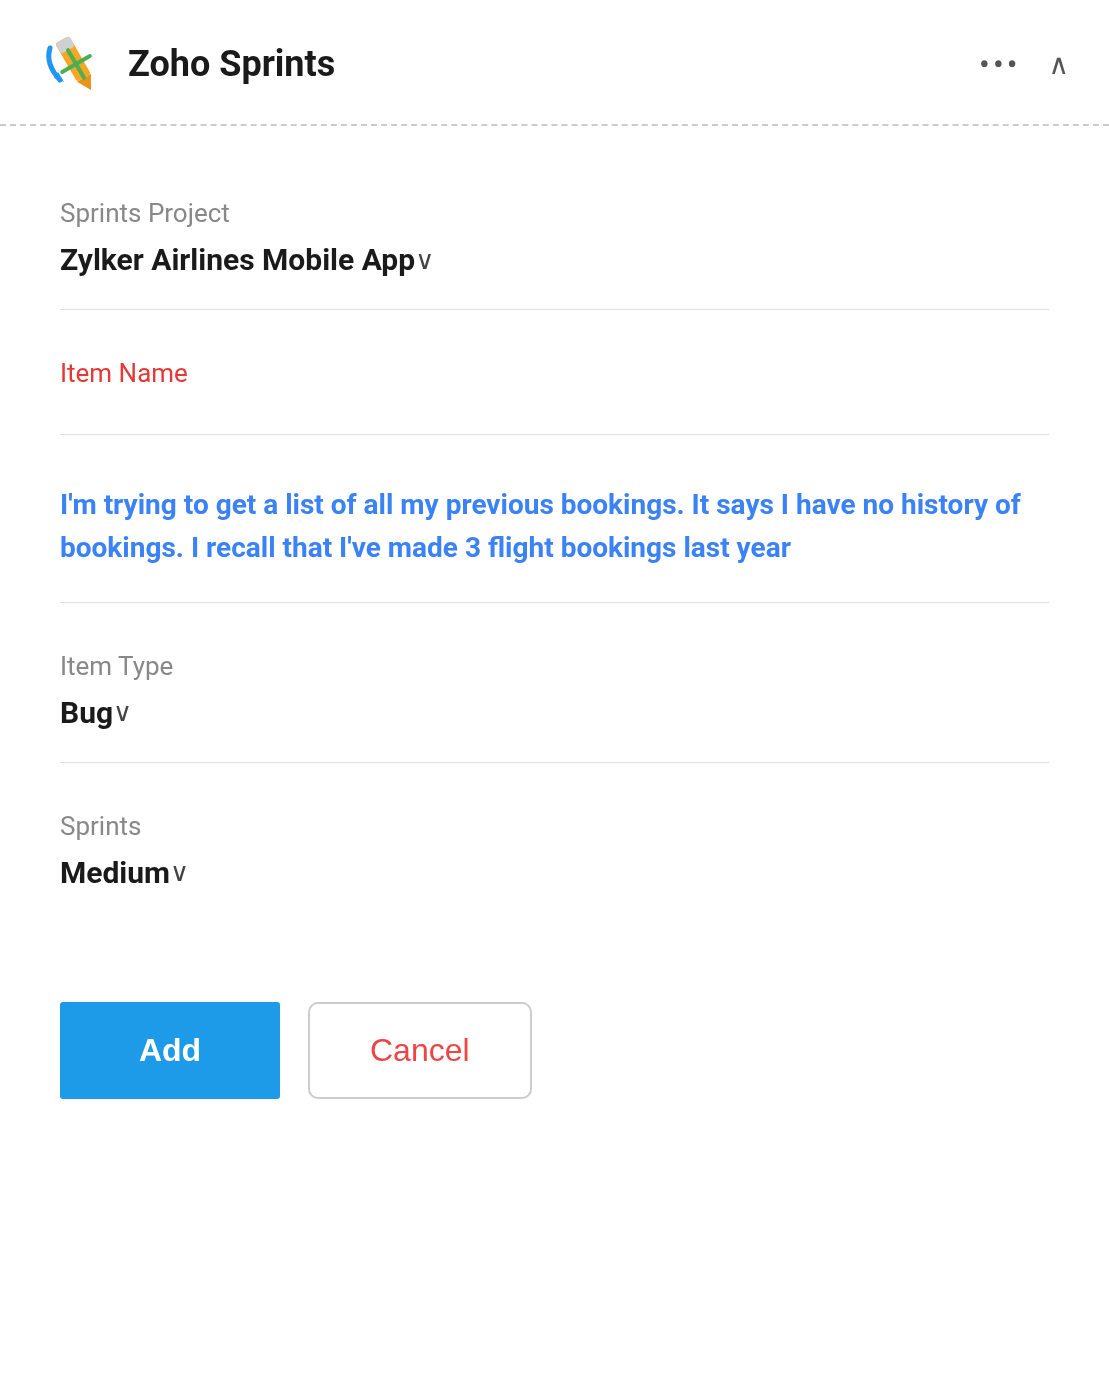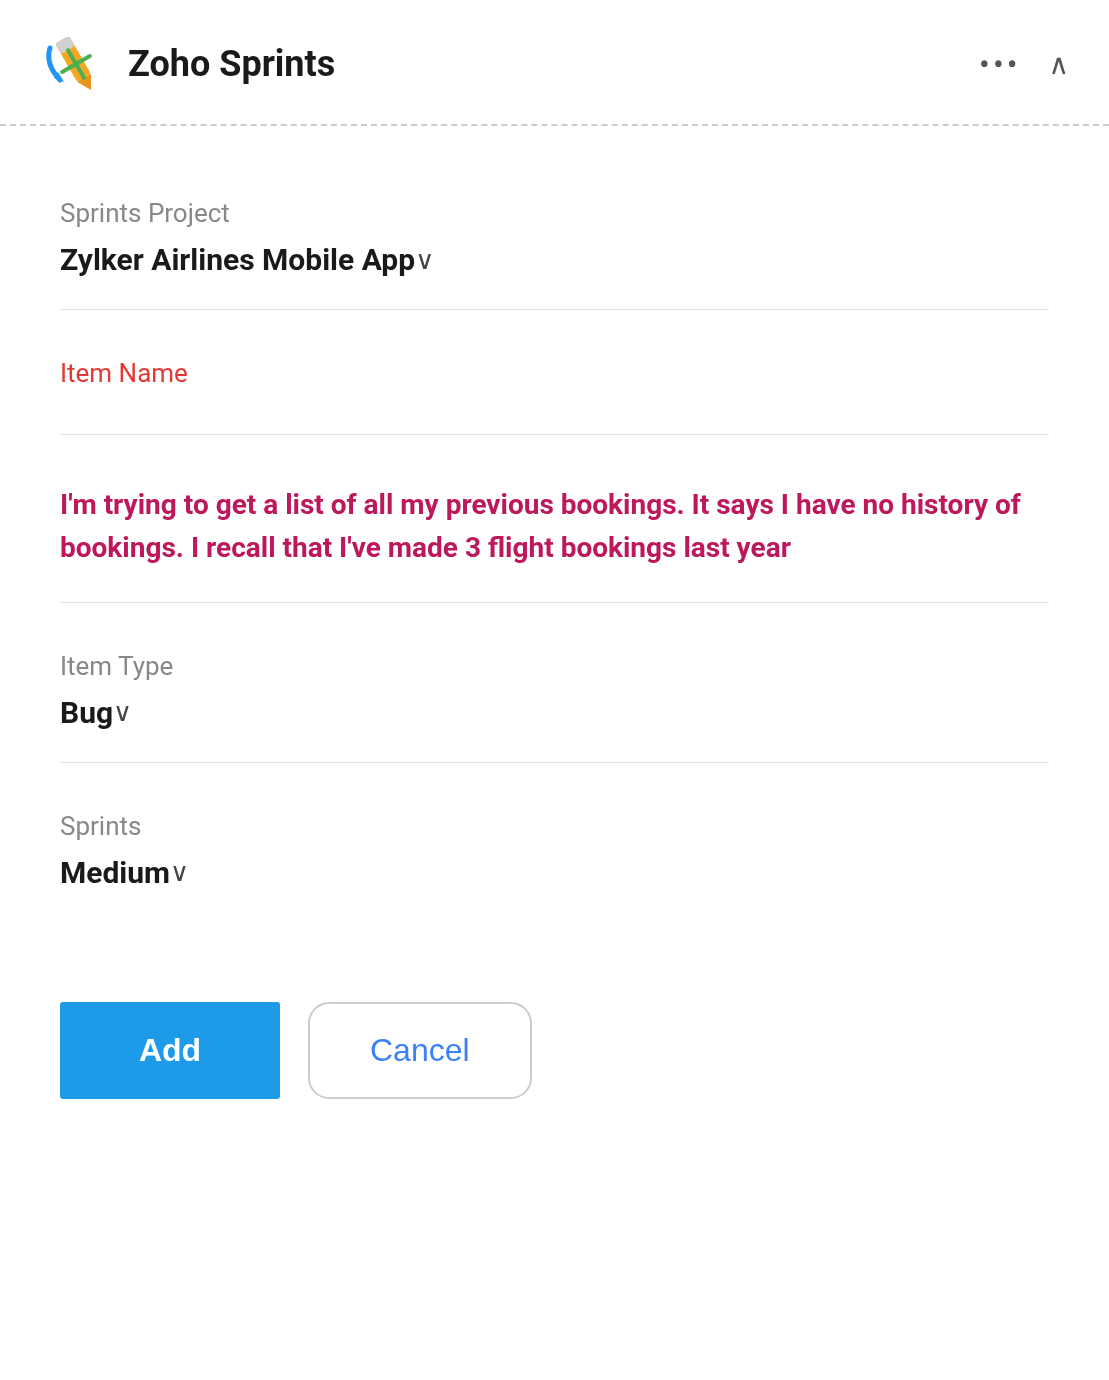--- a/index.html
+++ b/index.html
@@ -91,21 +91,21 @@
     .field-value {
       font-size: 30px;
       font-weight: 700;
       color: #1a1a1a;
     }
 
     .field-value.description {
       font-size: 28px;
       font-weight: 700;
       line-height: 1.55;
-      color: #be185d;
+      color: #3b82f6;
       max-height: 160px;
       overflow: hidden;
     }
 
     .dropdown-row {
       display: flex;
       align-items: center;
       justify-content: flex-start;
     }
 
@@ -127,23 +127,23 @@
       border-radius: 3px;
       padding: 28px 70px;
       font-size: 32px;
       font-weight: 600;
       cursor: pointer;
       min-width: 220px;
     }
 
     .btn-cancel {
       background: #ffffff;
-      color: #3b82f6;
+      color: #ef4444;
       border: 2px solid #ccc;
-      border-radius: 21px;
+      border-radius: 10px;
       padding: 28px 60px;
       font-size: 32px;
       font-weight: 500;
       cursor: pointer;
       min-width: 200px;
     }
   </style>
 </head>
 <body>
 

